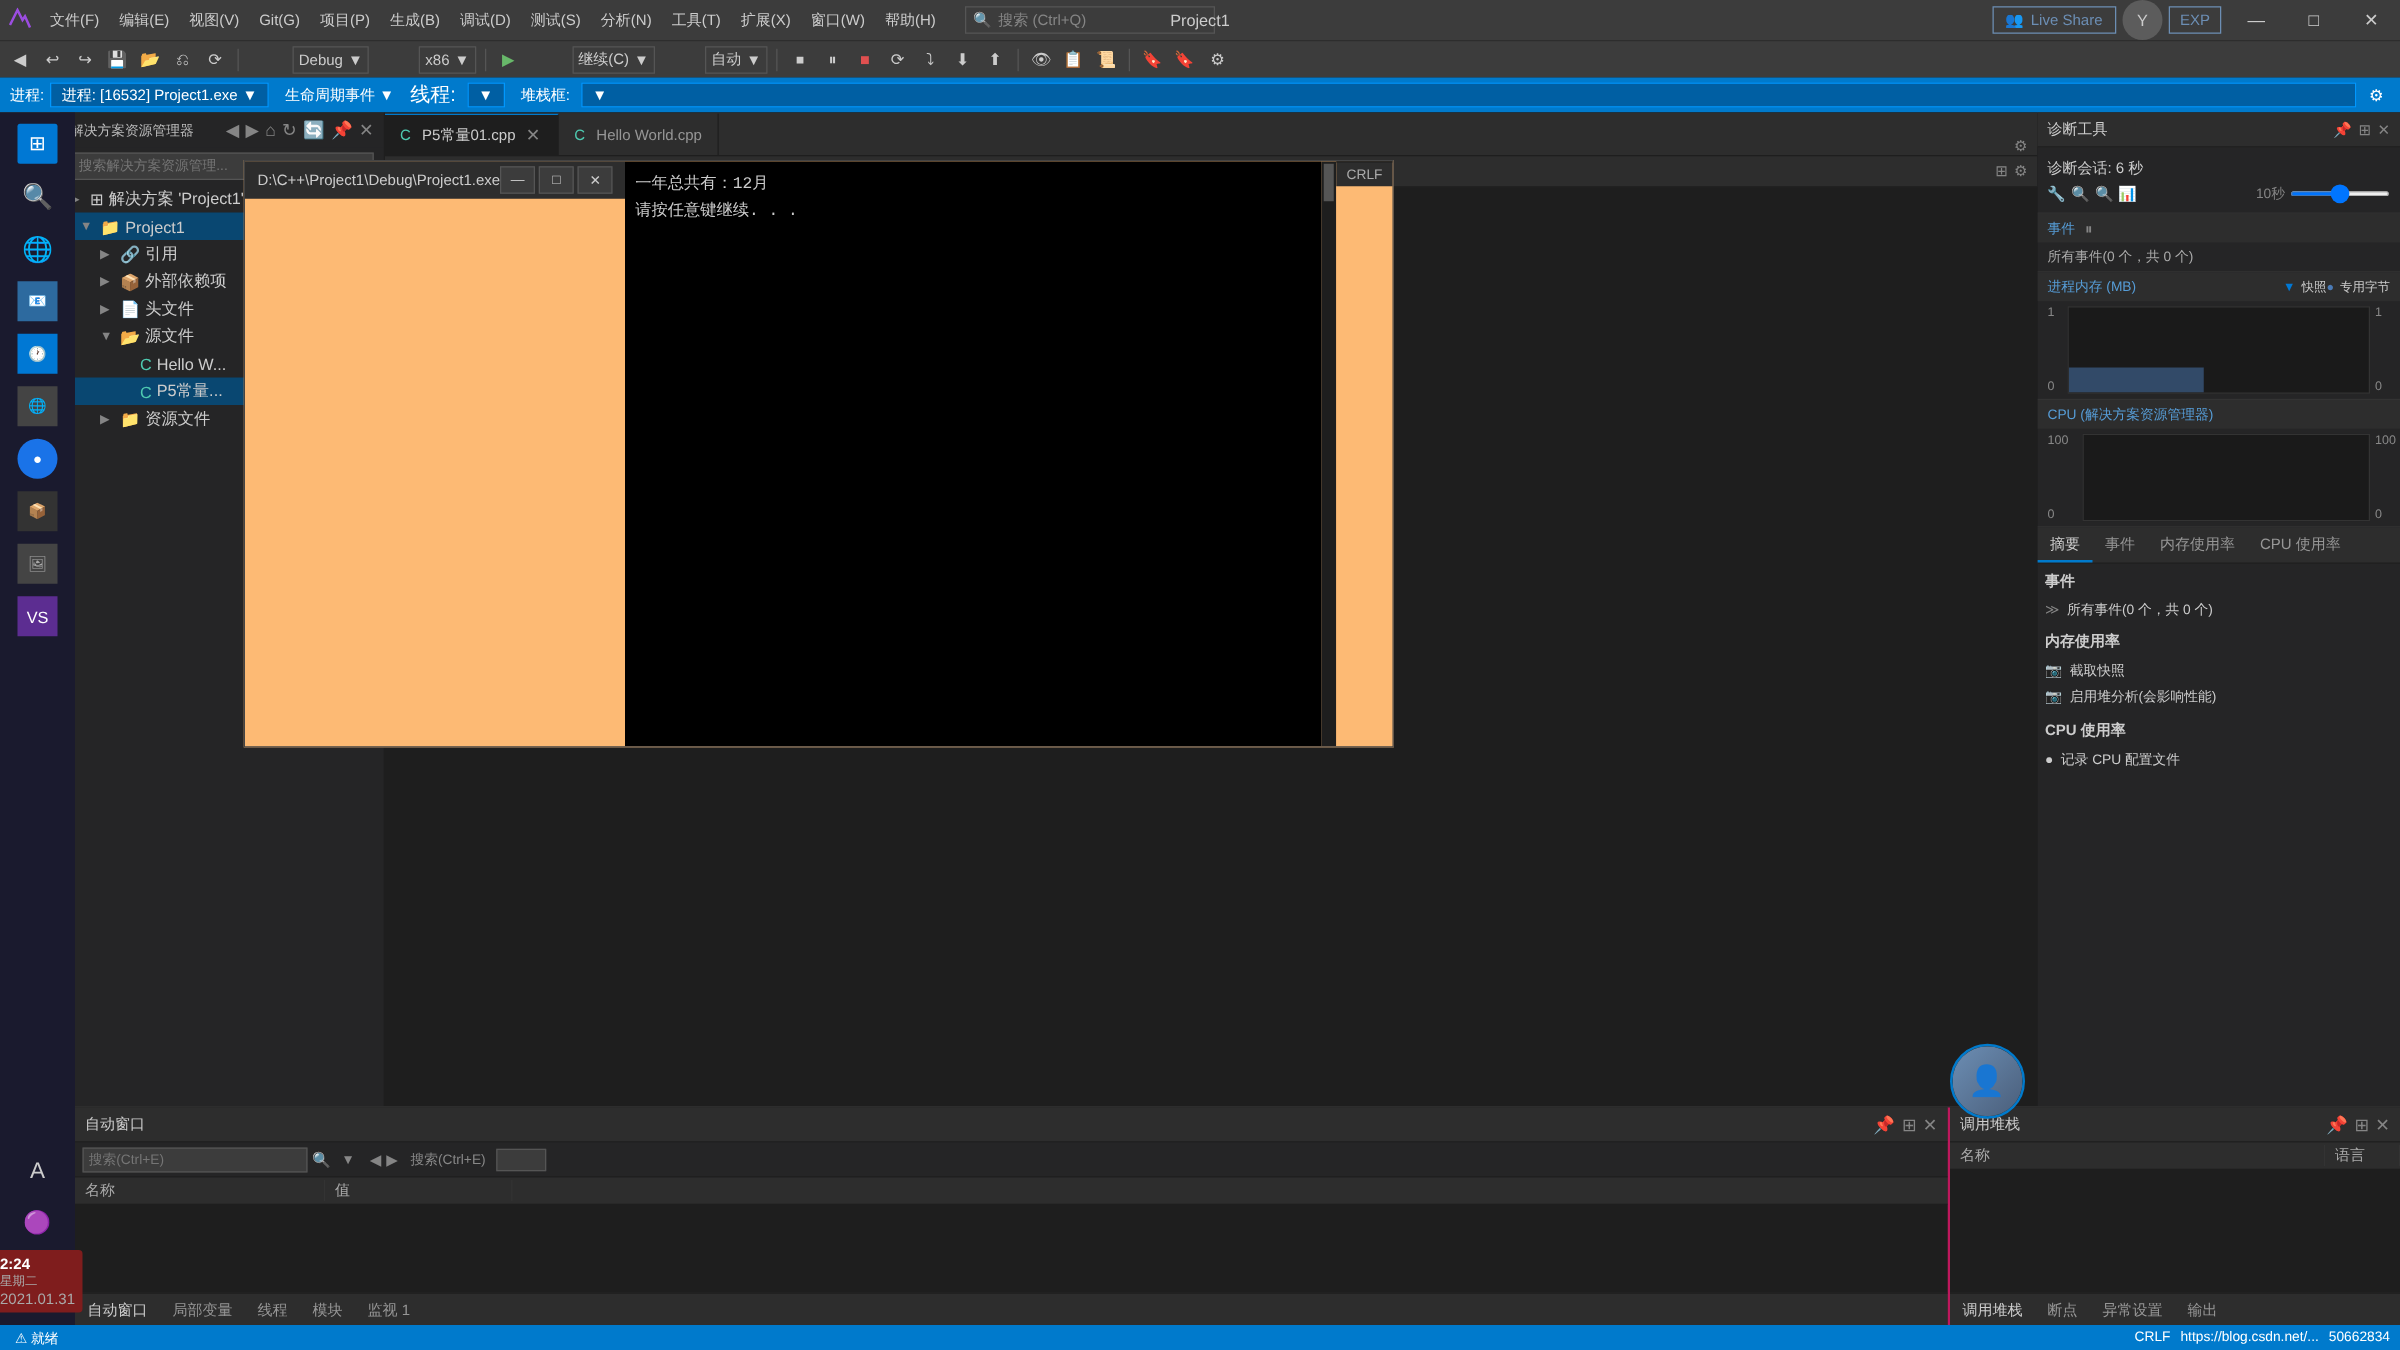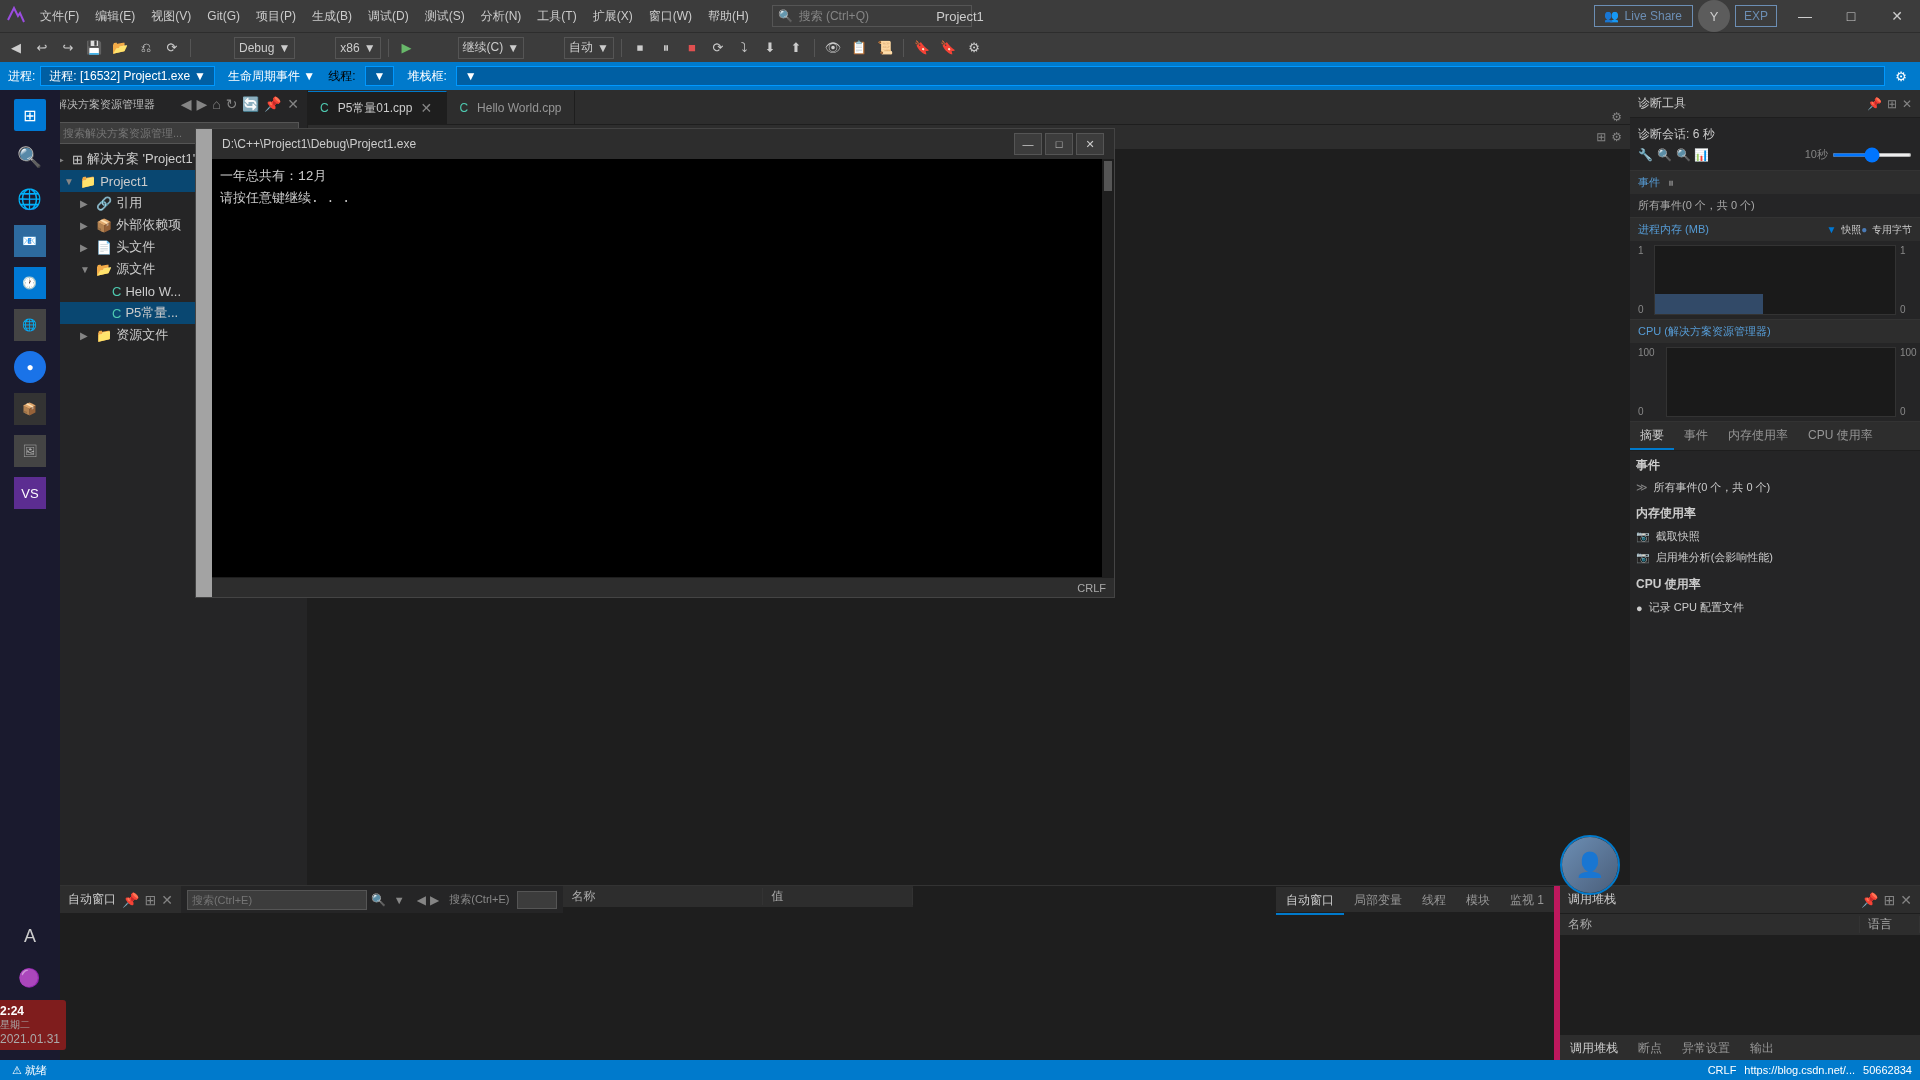--- a/index.html
+++ b/index.html
@@ -327,26 +327,24 @@
       font-size: 11px;
     }
 
     
     #console-overlay {
       position: absolute;
       top: 128px;
       left: 195px;
       width: 920px;
       height: 470px;
-      background: #a3a3a3;
+      background: #fdba74;
       border: 1px solid #444;
       z-index: 100;
       display: flex;
-      flex-direction: column;
-      padding-left: 16px;
     }
     #console-title-bar {
       height: 30px;
       background: #2d2d2d;
       display: flex;
       align-items: center;
       justify-content: space-between;
       padding: 0 10px;
       font-size: 12px;
       color: #cccccc;
@@ -601,21 +599,21 @@
   <div class="toolbar-btn">⚙</div>
 </div>
 
 <div id="debug-toolbar">
   <span style="font-size:12px;color:white;">进程:</span>
   <div style="background:#005fa3;border:1px solid #0098ff;color:white;font-size:12px;padding:2px 8px;height:20px;display:flex;align-items:center;gap:4px;">
     <span>进程: [16532] Project1.exe</span>
     <span>▼</span>
   </div>
   <span style="margin-left:8px;font-size:12px;color:white;">生命周期事件 ▼</span>
-  <span style="margin-left:8px;font-size:12px;color:#000000;">线程:</span>
+  <span style="margin-left:8px;font-size:16px;color:#ffffff;">线程:</span>
   <div style="background:#005fa3;border:1px solid #0098ff;color:white;font-size:12px;padding:2px 8px;height:20px;display:flex;align-items:center;margin-left:4px;">
     <span>▼</span>
   </div>
   <span style="margin-left:8px;font-size:12px;color:white;">堆栈框:</span>
   <div style="background:#005fa3;border:1px solid #0098ff;color:white;font-size:12px;padding:2px 8px;height:20px;display:flex;align-items:center;margin-left:4px;flex:1;">
     <span>▼</span>
   </div>
   <div class="debug-btn">⚙</div>
 </div>
 
@@ -875,21 +873,21 @@
       <div style="position:absolute;top:0;right:0;width:8px;height:30px;background:#555;margin:2px;"></div>
     </div>
   </div>
   <div style="height:20px;background:#2d2d2d;display:flex;align-items:center;justify-content:flex-end;padding:0 8px;font-size:11px;color:#aaa;border-top:1px solid #1e1e1e;">
     <span>CRLF</span>
   </div>
 </div>
 
 <div id="bottom-panels" style="position:absolute;bottom:20px;left:60px;right:0;height:175px;display:flex;background:#1e1e1e;border-top:1px solid #333;">
 
-  <div id="auto-panel" style="flex:1;display:flex;flex-direction:row;border-right:6px solid #be185d;">
+  <div id="auto-panel" style="flex:1;display:flex;flex-direction:column;border-right:2px solid #be185d;">
     <div class="panel-header">
       <span>自动窗口</span>
       <div class="panel-icons">
         <span style="cursor:pointer;">📌</span>
         <span style="cursor:pointer;">⊞</span>
         <span style="cursor:pointer;">✕</span>
       </div>
     </div>
     <div class="panel-toolbar">
       <input type="text" class="panel-search" placeholder="搜索(Ctrl+E)" style="">

